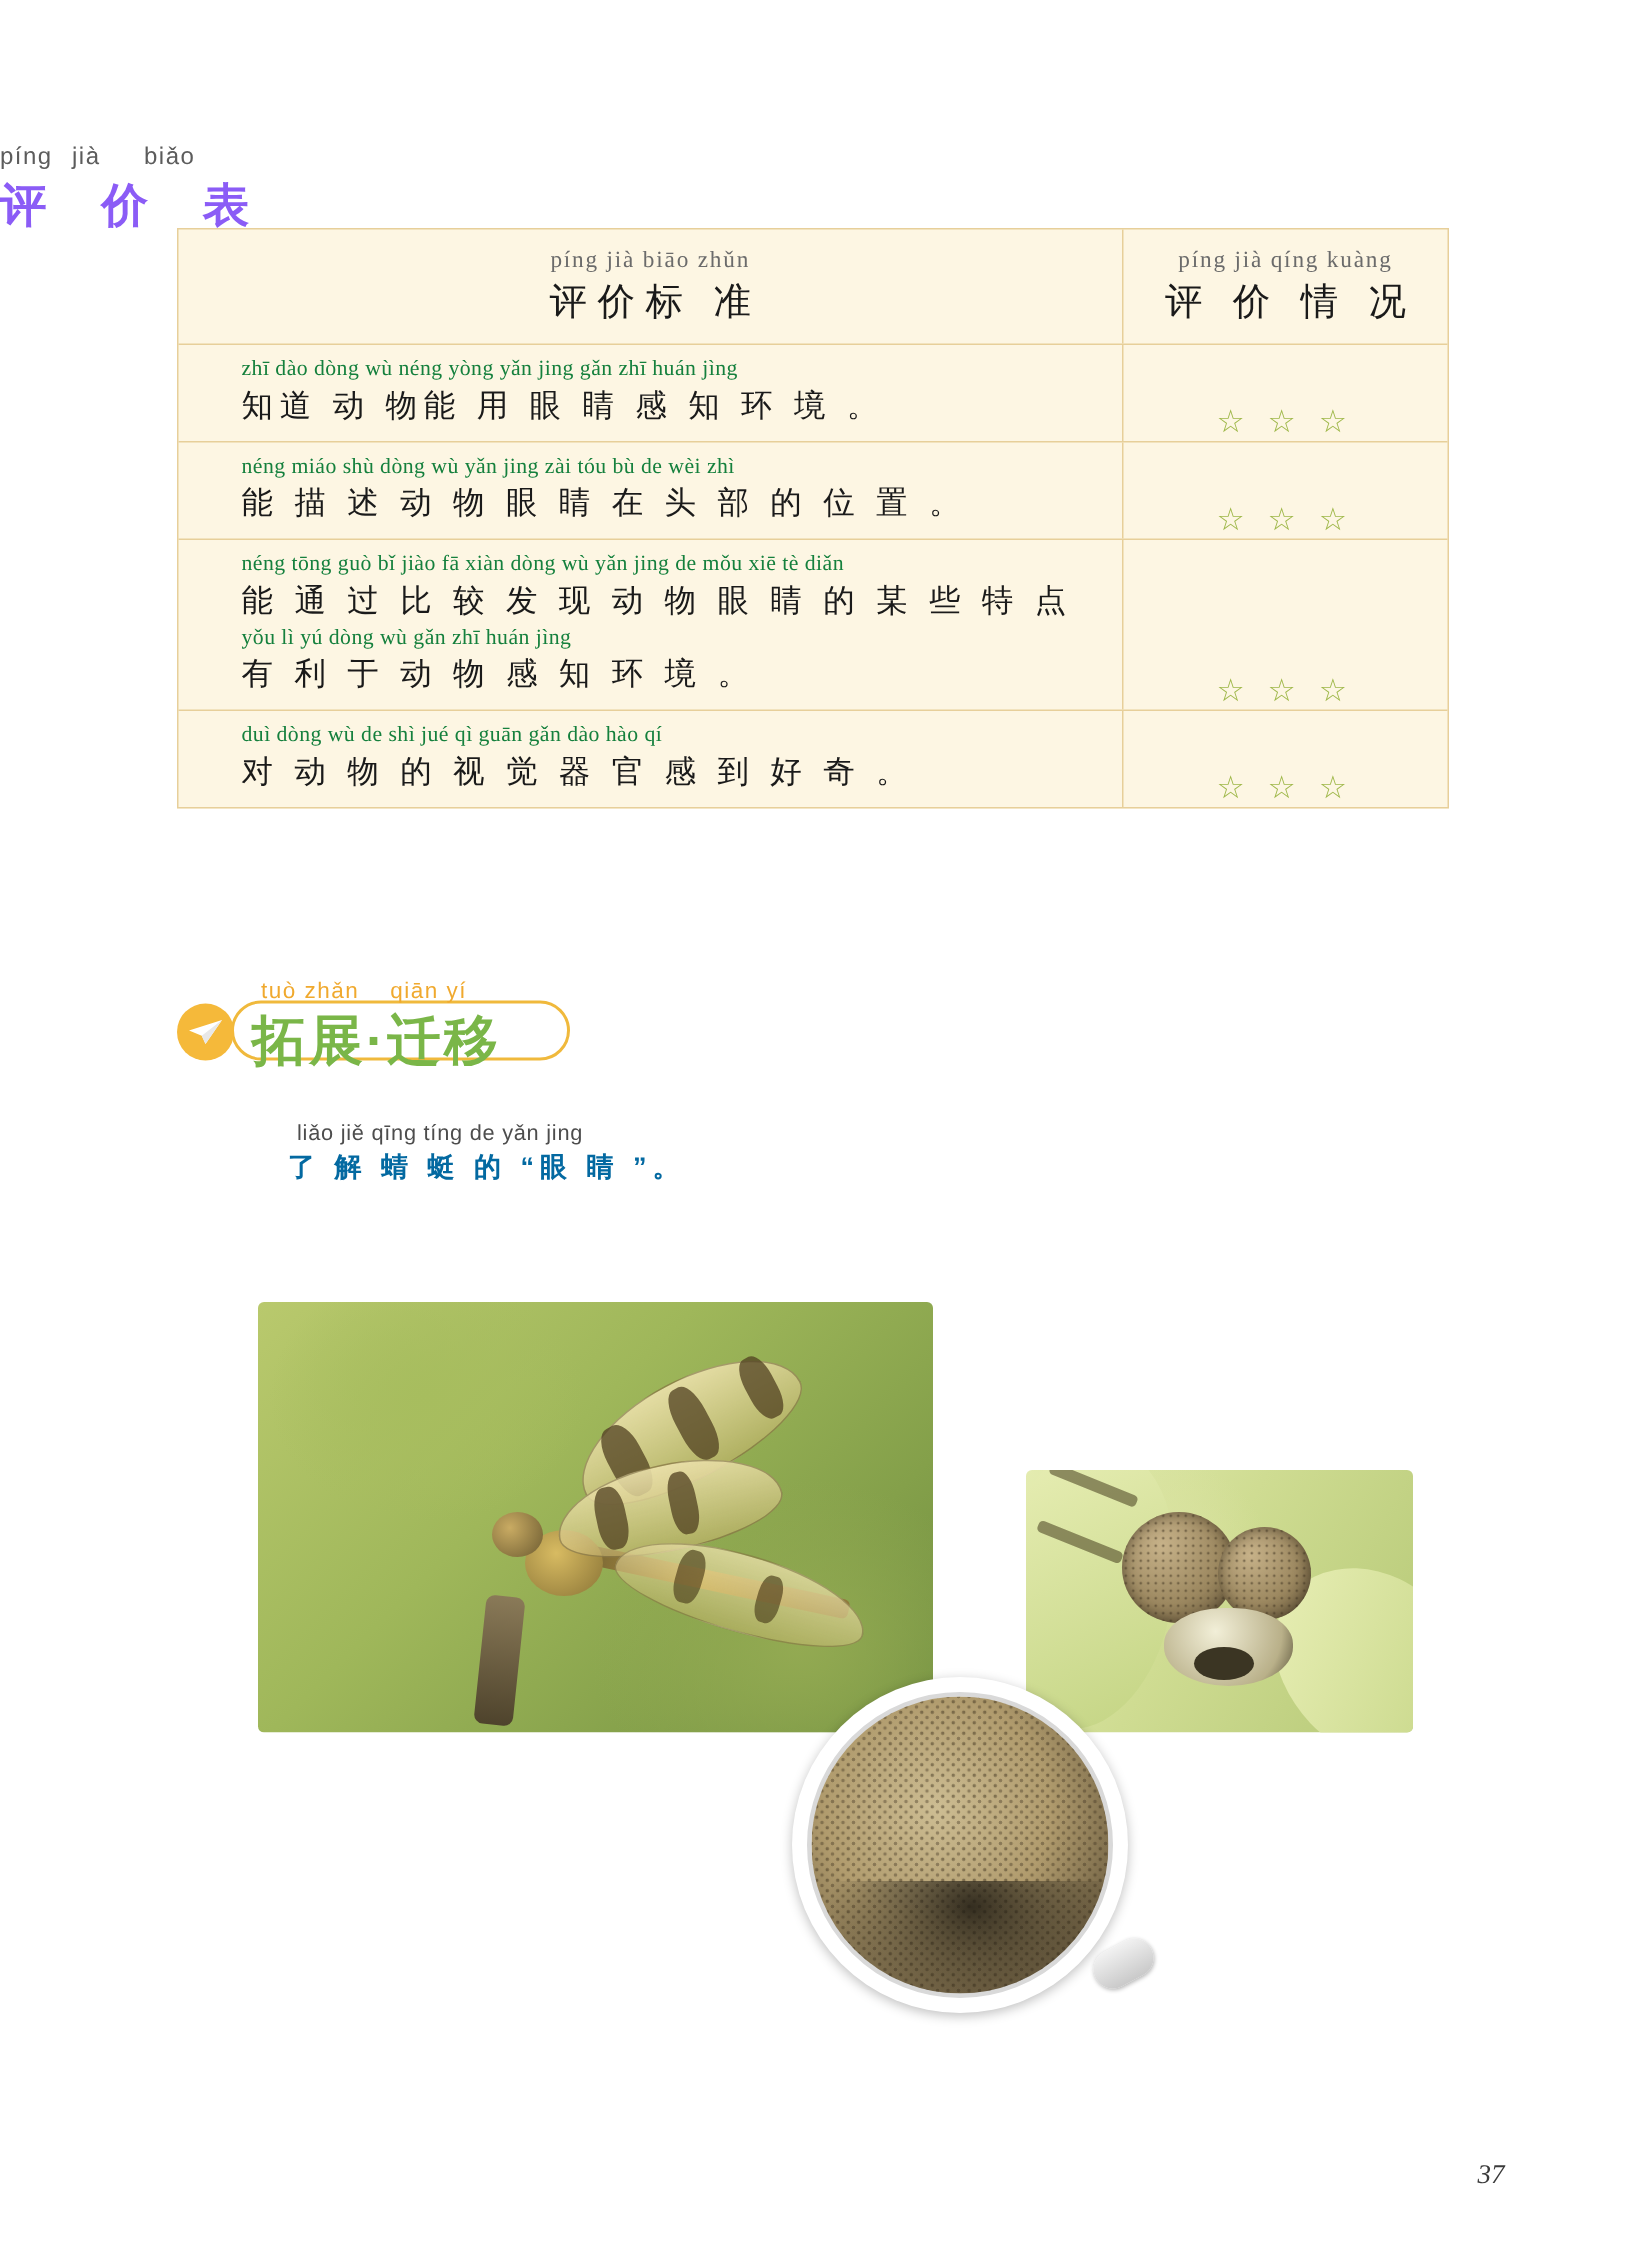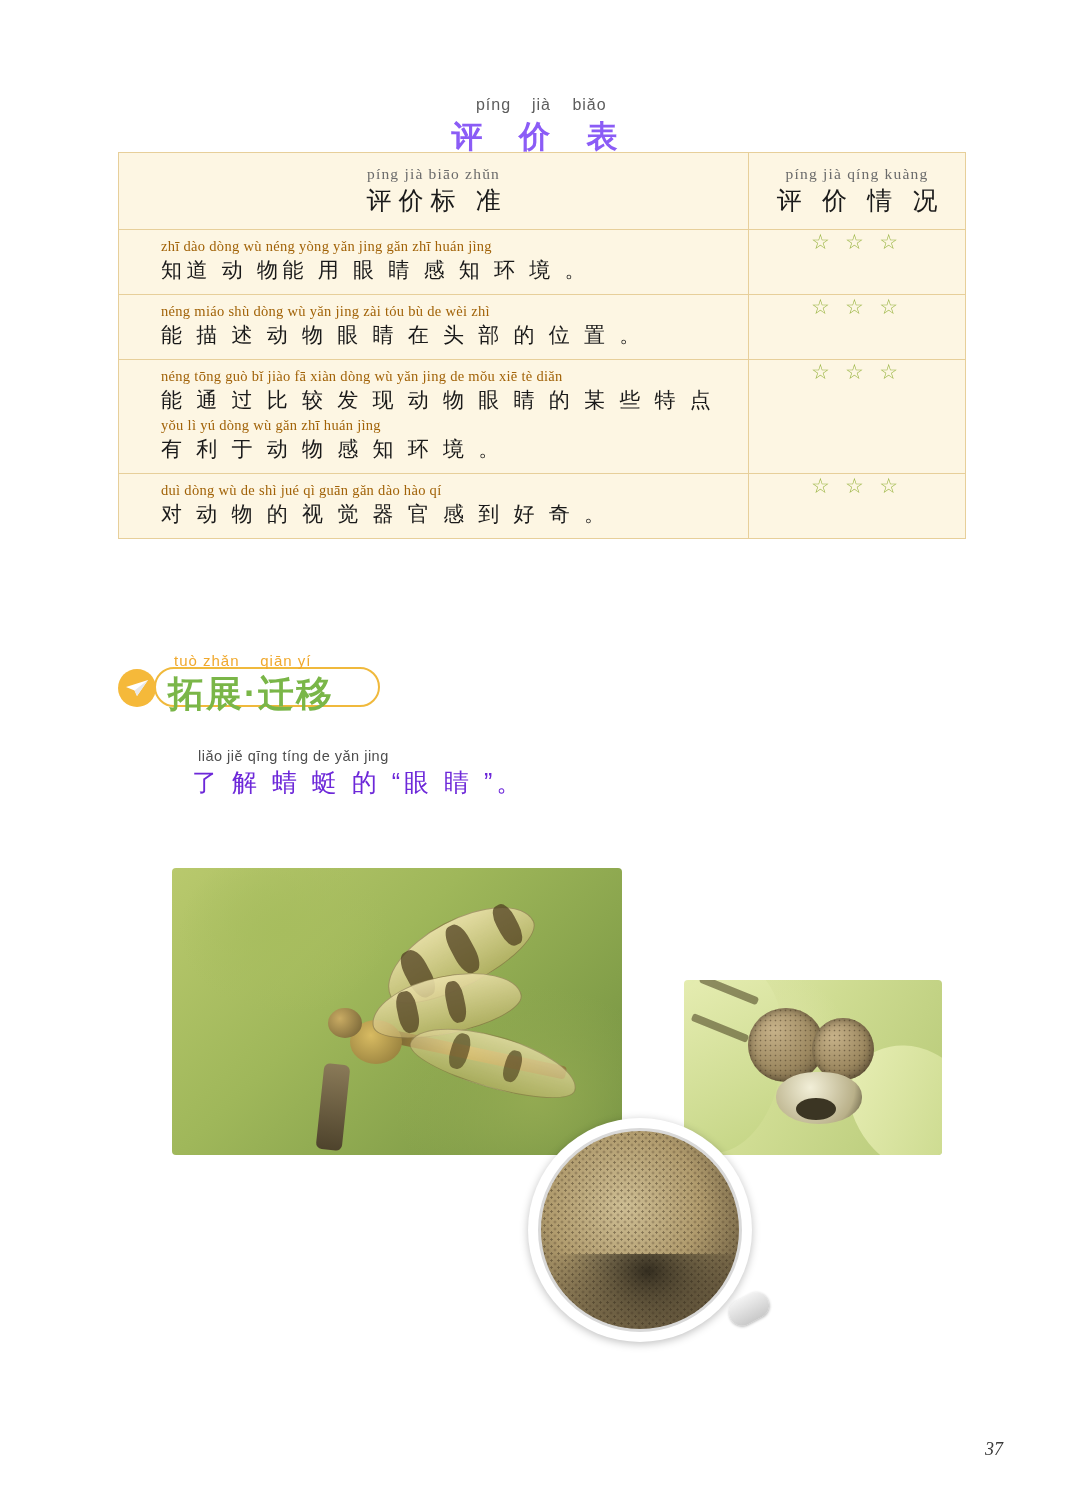--- a/index.html
+++ b/index.html
@@ -15,21 +15,21 @@
     position: relative;
     overflow: hidden;
   }
 
   
   .page-title-wrap {
     position: absolute;
     top: 96px;
     left: 0;
     width: 1083px;
-    text-align: center;
+    text-align: left;
   }
   .title-pinyin-row {
     font-size: 16px;
     color: #5c5c5c;
     letter-spacing: 1px;
     margin-bottom: 2px;
   }
   .title-pinyin-row span { display: inline-block; width: 48px; }
   .title-hanzi {
     font-size: 31px;
@@ -56,21 +56,21 @@
   .eval-row:last-child { border-bottom: none; }
   .eval-cell-left {
     width: 630px;
     box-sizing: border-box;
     border-right: 1px solid #e7cf9a;
     padding: 8px 0 10px 42px;
   }
   .eval-cell-right {
     flex: 1;
     display: flex;
-    align-items: flex-start;
+    align-items: flex-end;
     justify-content: center;
     box-sizing: border-box;
   }
 
   .head-row .eval-cell-left,
   .head-row .eval-cell-right {
     padding-top: 12px;
     padding-bottom: 12px;
     text-align: center;
   }
@@ -83,21 +83,21 @@
   }
   .head-hanzi {
     font-size: 25px;
     color: #1a1a1a;
     letter-spacing: 7px;
     padding-left: 7px;
   }
 
   .py-line {
     font-size: 14.5px;
-    color: #a16207;
+    color: #15803d;
     letter-spacing: 0.3px;
     white-space: nowrap;
     margin-bottom: 1px;
   }
   .hz-line {
     font-size: 21px;
     color: #1a1a1a;
     letter-spacing: 4.5px;
     white-space: nowrap;
     margin-bottom: 3px;
@@ -171,24 +171,25 @@
   }
   .task-py {
     font-size: 14.5px;
     color: #4d4d4d;
     letter-spacing: 0.5px;
     white-space: nowrap;
     margin-bottom: 2px;
     margin-left: 6px;
   }
   .task-hz {
-    font-size: 25px;
-    color: #6d28d9;
+    font-size: 18px;
+    color: #0369a1;
     letter-spacing: 4px;
     white-space: nowrap;
+    font-weight: bold;
   }
 
   
   .photo {
     position: absolute;
     overflow: hidden;
   }
   .photo-main {
     left: 172px;
     top: 868px;

